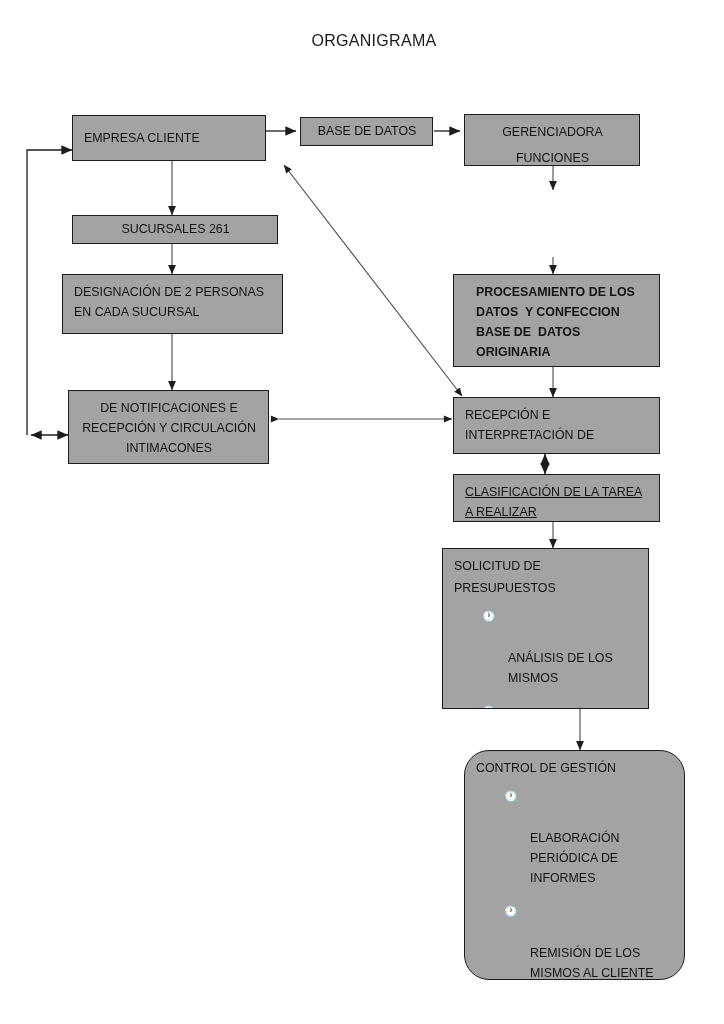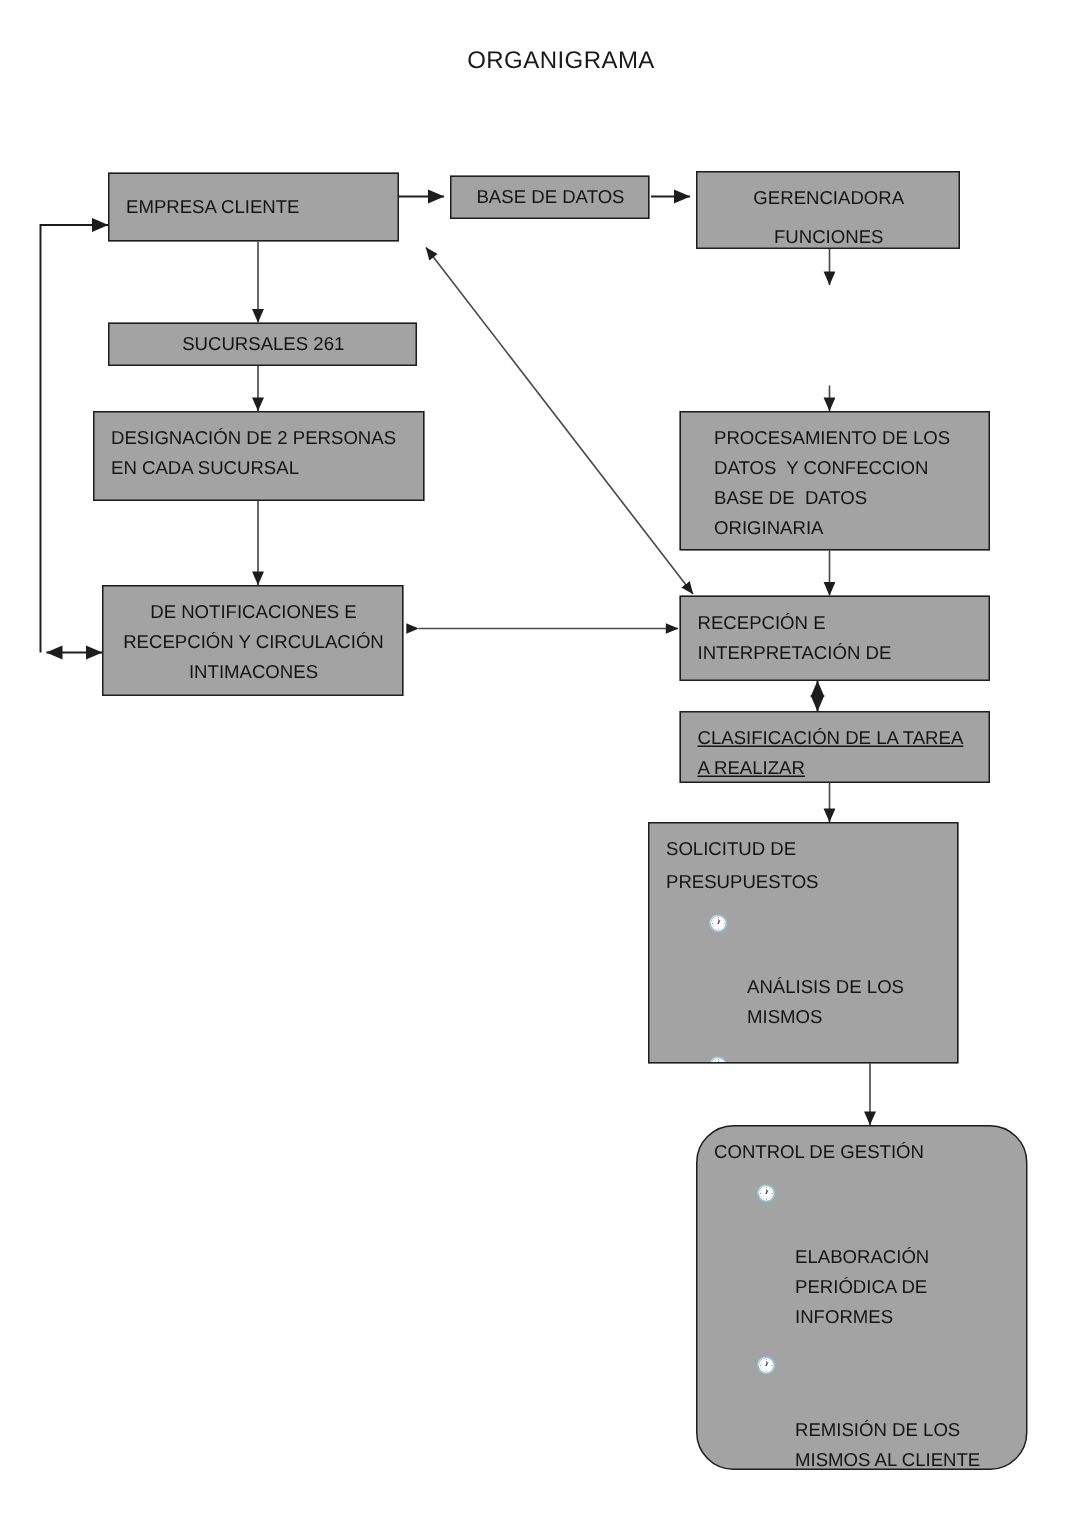--- a/index.html
+++ b/index.html
@@ -188,21 +188,21 @@
 
   <div class="node center" style="left:464px; top:114px; width:176px; height:52px;">
     <div class="clipped-pad" style="text-align:center;">
       <span class="line">GERENCIADORA</span>
       <span class="line" style="margin-top:6px; display:block;">FUNCIONES</span>
     </div>
   </div>
 
 
   <div class="node" style="left:453px; top:274px; width:207px; height:93px;">
-    <div class="pad" style="padding-left:22px;">
+    <div class="pad" style="padding-left:22px;font-weight:bold;">
       <span class="line">PROCESAMIENTO DE LOS</span>
       <span class="line">DATOS  Y CONFECCION</span>
       <span class="line">BASE DE  DATOS</span>
       <span class="line">ORIGINARIA</span>
     </div>
   </div>
 
   <div class="node" style="left:453px; top:397px; width:207px; height:57px;">
     <div class="pad">
       <span class="line">RECEPCIÓN E</span>
@@ -210,21 +210,21 @@
     </div>
   </div>
 
   <div class="node" style="left:453px; top:474px; width:207px; height:48px;text-decoration:underline;">
     <div class="pad">
       <span class="line">CLASIFICACIÓN DE LA TAREA</span>
       <span class="line">A REALIZAR</span>
     </div>
   </div>
 
-  <div class="node" style="left:432px; top:548px; width:207px; height:161px;">
+  <div class="node" style="left:442px; top:548px; width:207px; height:161px;">
     <div class="pad">
       <span class="blockhead">SOLICITUD DE</span>
       <span class="blockhead">PRESUPUESTOS</span>
       <ul class="bullets">
         <li>
           <span class="bullet-glyph">🕐</span>
           <span>ANÁLISIS DE LOS
 MISMOS</span>
         </li>
         <li>

